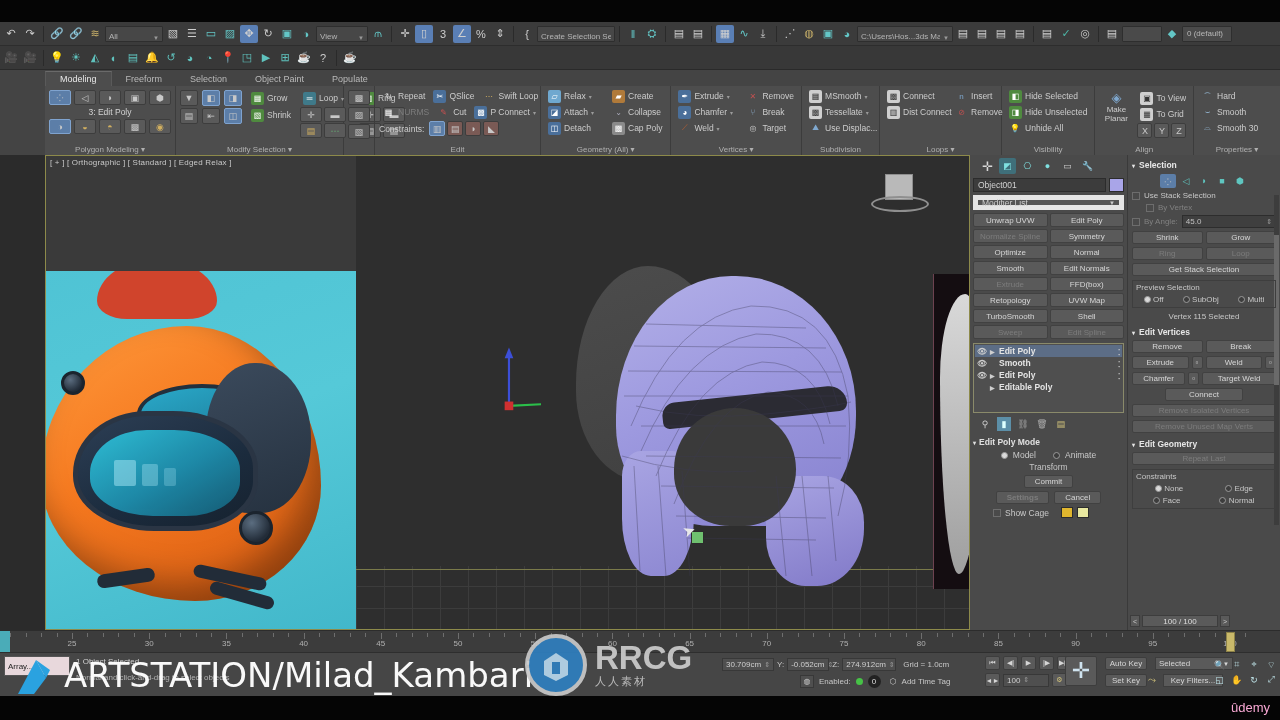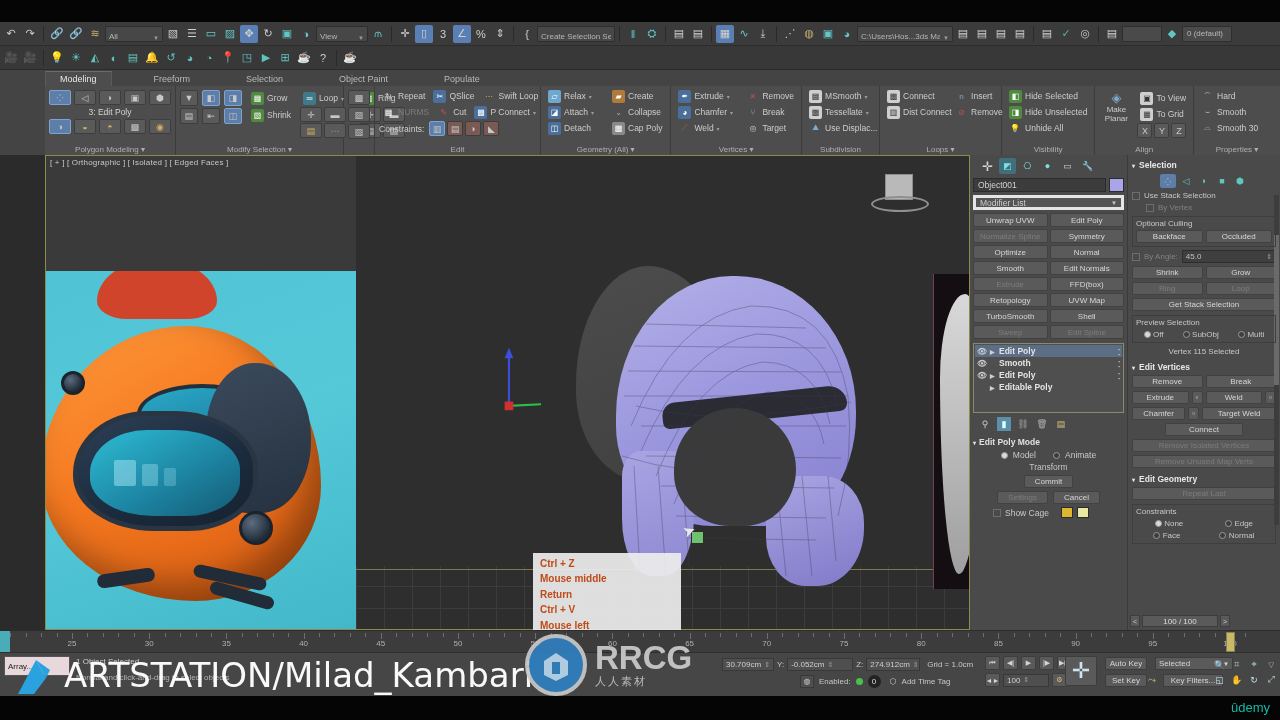--- a/index.html
+++ b/index.html
@@ -25,21 +25,21 @@
       align-items:flex-end; padding:0 3px; color:#b5b5b5; font-size:8px; flex:none; }
   .tdrop .cap { flex:1; white-space:nowrap; overflow:hidden; }
   .tdrop .arw { font-size:6px; margin-left:3px; color:#999; }
   .tfield { height:16px; background:#4a4a4a; border:1px solid #2e2e2e; border-radius:1px; color:#b8b8b8;
       font-size:8px; display:flex; align-items:center; padding:0 4px; flex:none; white-space:nowrap;}
 
   
   .ribbon { position:absolute; left:0; top:70px; width:1280px; height:85px; background:#444; }
   .uvpuppy { position:absolute; left:0; top:70px; width:45px; height:85px; background:#3d3d3d; }
   .uvpuppy span { display:block; margin-top:16px; text-align:center; font-size:8px; color:#bbb; }
-  .ribtabs { position:absolute; left:45px; top:70px; height:16px; display:flex; align-items:flex-end;gap:28px; }
+  .ribtabs { position:absolute; left:45px; top:70px; height:16px; display:flex; align-items:flex-end; }
   .ribtab { padding:2px 14px 2px; font-size:9px; color:#b9b9b9; }
   .ribtab.sel { background:#4d4d4d; color:#e8e8e8; border-top:1px solid #6a6a6a; border-left:1px solid #5a5a5a; border-right:1px solid #5a5a5a;}
   .ribbody { position:absolute; left:45px; top:86px; width:1235px; height:69px; background:#4d4d4d; display:flex; }
   .rpanel { position:relative; height:69px; border-right:1px solid #3c3c3c; padding:2px 4px 0; display:flex; flex-direction:column; }
   .rpanel .ptitle { position:absolute; bottom:1px; left:0; width:100%; text-align:center; font-size:8px; color:#b0b0b0; }
   .rrow { display:flex; align-items:center; gap:2px; }
   .ritem { display:flex; align-items:center; gap:3px; padding:0 3px; height:16px; font-size:8.5px; color:#cdcdcd; white-space:nowrap; }
   .ritem.dim { color:#7d7d7d; }
   .ibox { width:13px; height:13px; border-radius:2px; flex:none; display:flex; align-items:center; justify-content:center; font-size:8px; color:#fff; }
   .sqbtn { width:22px; height:15px; background:#5a5a5a; border:1px solid #3d3d3d; border-radius:2px; display:flex;
@@ -122,21 +122,21 @@
   .cmdpanel { position:absolute; left:970px; top:155px; width:310px; height:475px; background:#474747;
       display:flex; }
   .cpleft { width:158px; height:475px; background:#4a4a4a; padding:2px 3px 0; border-right:1px solid #3a3a3a;}
   .cpicons { display:flex; gap:3px; height:18px; align-items:center; padding-left:6px; }
   .cpico { width:17px; height:16px; display:flex; align-items:center; justify-content:center; border-radius:2px; }
   .cpico.on { background:#3f6f7a; }
   .namerow { display:flex; gap:3px; margin-top:3px; }
   .namefield { flex:1; height:14px; background:#3c3c3c; border:1px solid #2c2c2c; color:#d2d2d2;
       font-size:8.5px; padding:1px 4px; }
   .colorswatch { width:15px; height:14px; background:#a9a5e8; border:1px solid #2c2c2c; }
-  .modlist { margin-top:3px; height:15px; background:#555; border:3px solid #e5e5e5; font-size:8.5px;
+  .modlist { margin-top:3px; height:15px; background:#555; border:5px solid #e5e5e5; font-size:8.5px;
       color:#ccc; display:flex; align-items:center; padding:0 4px; }
   .modlist .arw { margin-left:auto; font-size:6px; }
   .modgrid { margin-top:3px; display:grid; grid-template-columns:1fr 1fr; gap:2px; }
   .modbtn { height:14px; background:#5a5a5a; border:1px solid #414141; border-radius:2px; font-size:8px;
       color:#d6d6d6; display:flex; align-items:center; justify-content:center; }
   .modbtn.dim { color:#7d7d7d; }
   .stack { margin-top:4px; height:70px; background:#4f4f4f; border:1px solid #8a8a6a; padding:1px; }
   .strow { height:12px; display:flex; align-items:center; gap:3px; padding:0 2px; font-size:8.5px; color:#e4e4e4; font-weight:bold;}
   .strow.sel { background:#5c6d86; }
   .steye { font-size:8px; color:#cfcfcf; width:10px; }
@@ -147,21 +147,21 @@
   .stacktools .st.on { background:#5c8fa8; }
   .rollup { margin-top:5px; }
   .rollhdr { font-size:8.5px; color:#e0e0e0; font-weight:bold; display:flex; align-items:center; gap:3px; }
   .rollhdr .tri { font-size:6px; }
   .radio { width:7px; height:7px; border-radius:50%; border:1px solid #9a9a9a; background:#3d3d3d; display:inline-block; vertical-align:middle;}
   .radio.on { background:#d9d9d9; }
   .chk { width:8px; height:8px; border:1px solid #6d6d6d; background:#4a4a4a; display:inline-block; vertical-align:middle;}
   .cprow { display:flex; align-items:center; justify-content:center; gap:5px; font-size:8.5px; color:#c9c9c9; margin-top:3px;}
   .cpbtn { height:13px; background:#5a5a5a; border:1px solid #414141; border-radius:2px; font-size:8px;
       color:#d6d6d6; display:flex; align-items:center; justify-content:center; padding:0 10px; }
-  .cpbtn.dim { color:#7c7c7c; }
+  .cpbtn.dim { color:#7c7c7c;font-weight:bold; }
 
   .cpright { width:152px; height:475px; background:#4a4a4a; padding:3px 4px 0; position:relative; overflow:hidden;}
   .secthdr { font-size:8.5px; color:#e6e6e6; font-weight:bold; display:flex; align-items:center; gap:4px; margin-top:2px;}
   .selicons { display:flex; gap:2px; justify-content:center; margin-top:4px; }
   .selico { width:16px; height:14px; border-radius:2px; display:flex; align-items:center; justify-content:center; }
   .selico.on { background:#5c7ea8; }
   .rline { display:flex; align-items:center; gap:4px; font-size:8px; color:#c7c7c7; margin-top:3px; }
   .rline.dim { color:#818181; }
   .grp { border:1px solid #3e3e3e; margin-top:4px; padding:2px 3px 3px; position:relative; }
   .grplbl { font-size:8px; color:#c7c7c7; }
@@ -227,21 +227,21 @@
   
   .wm-bottom { position:absolute; left:0; top:696px; width:1280px; height:24px; background:#050505; }
   .wm-art { position:absolute; left:64px; top:655px; font-size:34px; color:#fff; letter-spacing:0px;
       font-family:"DejaVu Sans", sans-serif; white-space:nowrap; opacity:.97; }
   .wm-logo { position:absolute; left:6px; top:650px; width:66px; height:52px; }
   .wm-rrcg { position:absolute; left:525px; top:630px; width:240px; height:70px; display:flex; align-items:center; gap:8px;}
   .rrcg-circ { width:62px; height:62px; border-radius:50%; border:4px solid #c9c9c9; background:#2f7fbf;
       display:flex; align-items:center; justify-content:center; opacity:.92; }
   .rrcg-txt { color:#cfcfcf; font-size:33px; font-weight:bold; opacity:.9; line-height:1; }
   .rrcg-sub { color:#cfcfcf; font-size:11px; opacity:.85; letter-spacing:2px; }
-  .wm-udemy { position:absolute; right:10px; top:700px; font-size:13px; color:#14b8a6; }
+  .wm-udemy { position:absolute; right:10px; top:700px; font-size:13px; color:#f9a8d4; }
 </style>
 </head>
 <body>
 
 <div class="app">
 
   <div class="topstrip"></div>
 
   <div class="maintoolbar">
     <div class="tbtn">↶</div>
@@ -659,21 +659,21 @@
         <span class="ibox" style="color:#9fc8e8">⌓</span>
         <span>Smooth 30</span>
       </div>
       <div class="ptitle">
         <span>Properties</span> ▾
       </div>
     </div>
   </div>
 
   <div class="viewport">
-    <div class="vplabel">[ + ] [ Orthographic ] [ Isolated ] [ Edged Faces ]</div>
+    <div class="vplabel">[ + ] [ Orthographic ] [ Standard ] [ Edged Relax ]</div>
 
     <div class="vpleft"></div>
 
     <div class="artcard">
       <div class="cap-red"></div>
       <div class="helm-shell">
         <div class="helm-topstrip"></div>
       </div>
       <div class="helm-back"></div>
       <div class="helm-visor">
@@ -740,27 +740,20 @@
         <div class="ncube"></div>
         <div class="nring"></div>
       </div>
     </div>
 
     <div style="position:absolute; left:645px; top:375px; width:13px; height:13px; background:#6fc06f;
                 border:1px solid #2c2c2c"></div>
     <div style="position:absolute; left:637px; top:366px; font-size:15px; color:#e8e8e8; transform:rotate(-20deg)">➤</div>
   </div>
 
-  <div class="keyoverlay">
-    <div>Ctrl + Z</div>
-    <div>Mouse middle</div>
-    <div>Return</div>
-    <div>Ctrl + V</div>
-    <div>Mouse left</div>
-  </div>
 
   <div class="cmdpanel">
 
     <div class="cpleft">
       <div class="cpicons">
         <div class="cpico" style="font-size:13px;color:#d8d8d8">✛</div>
         <div class="cpico on" style="color:#7fe0e0">◩</div>
         <div class="cpico" style="color:#7fe0e0">⎔</div>
         <div class="cpico" style="color:#7fe0e0">●</div>
         <div class="cpico" style="color:#cfcfcf">▭</div>
@@ -876,27 +869,20 @@
       </div>
       <div class="rline">
         <span class="chk"></span>
         <span>Use Stack Selection</span>
       </div>
       <div class="rline dim" style="padding-left:14px">
         <span class="chk"></span>
         <span>By Vertex</span>
       </div>
 
-      <div class="grp">
-        <div class="grplbl">Optional Culling</div>
-        <div class="btn2">
-          <div class="rbtn">Backface</div>
-          <div class="rbtn">Occluded</div>
-        </div>
-      </div>
 
       <div class="rline dim">
         <span class="chk"></span>
         <span>By Angle:</span>
         <span class="spin" style="flex:1">
           <span>45.0</span>
           <span class="sp">⇕</span>
         </span>
       </div>
 
@@ -1095,21 +1081,21 @@
     </div>
     <div class="statustxt">1 Object Selected</div>
     <div class="statustxt2">Normal and click-and-drag to select objects</div>
 
     <div class="coords">
       <span class="cfield" style="width:52px">
         <span>30.709cm</span>
           <span class="sp">⇕</span>
       </span>
       <span>Y:</span>
-      <span class="cfield" style="width:66px">
+      <span class="cfield" style="width:42px">
         <span>-0.052cm</span>
           <span class="sp">⇕</span>
       </span>
       <span>Z:</span>
       <span class="cfield" style="width:54px">
         <span>274.912cm</span>
           <span class="sp">⇕</span>
       </span>
       <span style="margin-left:4px">Grid = 1.0cm</span>
     </div>

